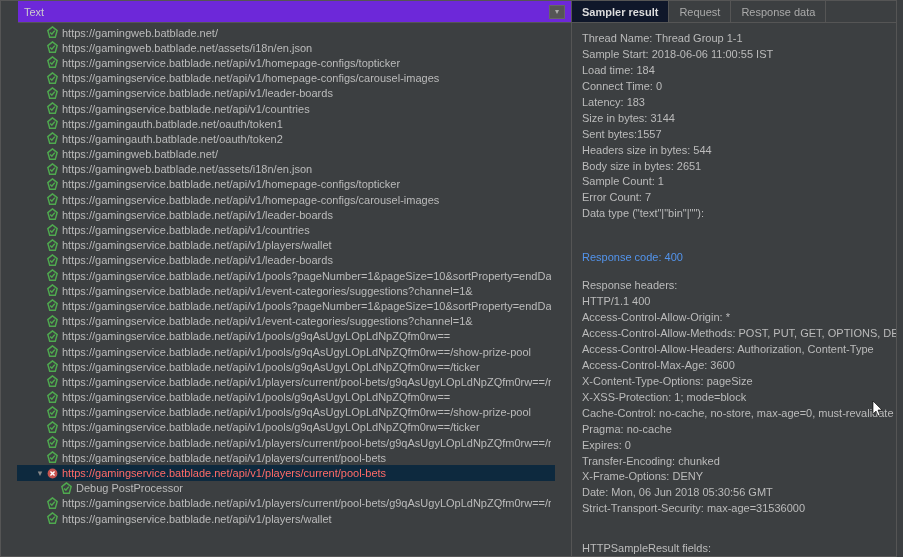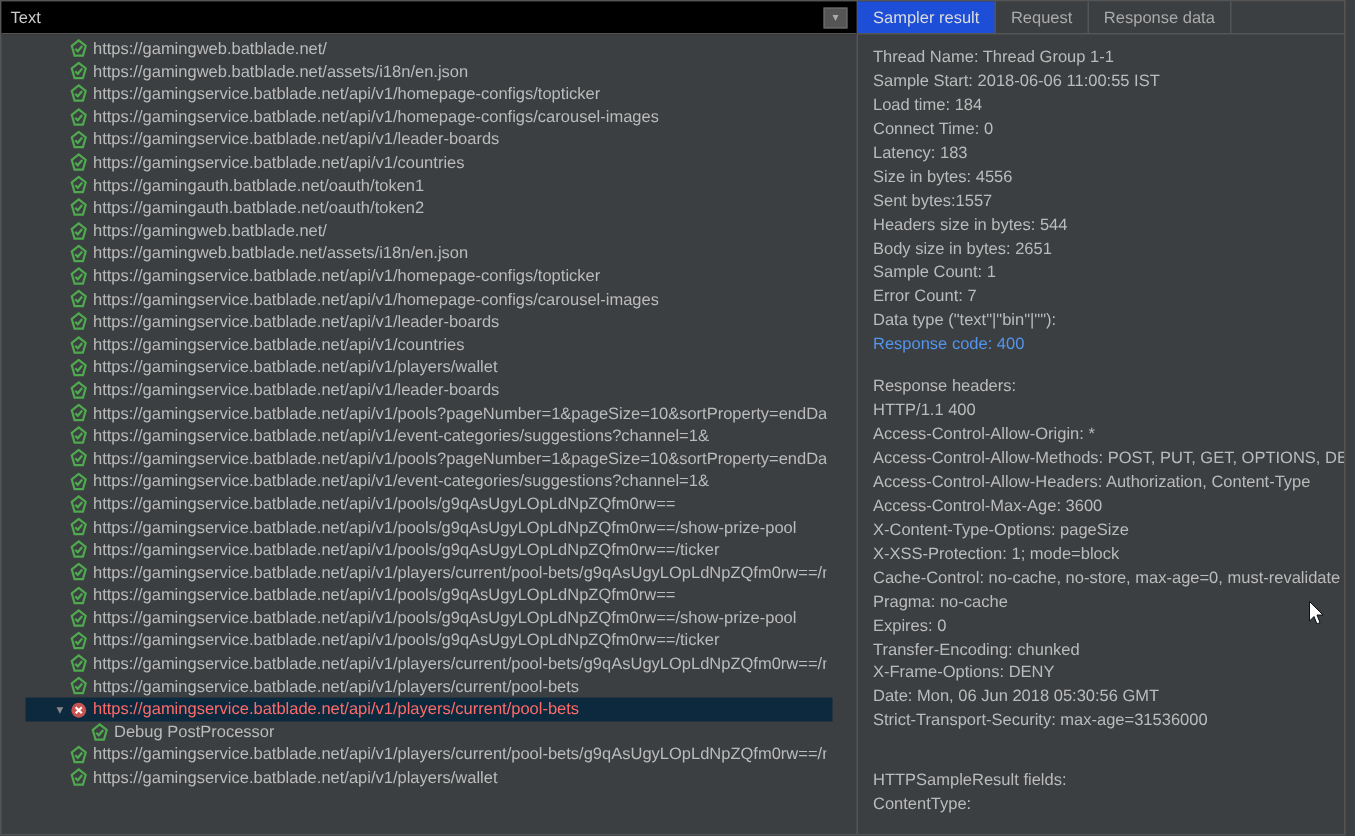--- a/index.html
+++ b/index.html
@@ -1,37 +1,37 @@
 <!DOCTYPE html>
 <html><head>
 <meta charset="utf-8">
 <style>
 * { margin:0; padding:0; box-sizing:border-box; }
 body { font-family: "Segoe UI", Tahoma, sans-serif; font-size:11px; background:#3c3f41; color:#bbbbbb; width:903px; height:557px; overflow:hidden; }
 .container { display:flex; height:100%; }
 .left-panel { width:572px; border:1px solid #555; display:flex; flex-direction:column; }
 .right-panel { width:325px; border:1px solid #555; border-left:none; display:flex; flex-direction:column; }
-.col-header { background:#000000; border-bottom:1px solid #555; padding:3px 6px; display:flex; align-items:center; height:22px; }
+.col-header { background:#6d28d9; border-bottom:1px solid #555; padding:3px 6px; display:flex; align-items:center; height:22px;margin-left:17px; }
 .col-header .label { flex:1; color:#ccc; }
 .dropdown-btn { width:16px; height:14px; background:#555; border:1px solid #666; display:flex; align-items:center; justify-content:center; color:#aaa; font-size:8px; cursor:pointer; }
 .tree-body { flex:1; overflow:auto; padding:2px 16px; }
 .tree-row { display:flex; align-items:center; height:15.2px; padding:0 4px; cursor:pointer; white-space:nowrap; }
 .tree-row.selected { background:#0d293e; }
 .tree-row.selected .url-text { color:#ff6b68; }
 .indent { display:inline-block; width:14px; flex-shrink:0; }
 .collapse-icon { width:10px; display:inline-flex; align-items:center; justify-content:center; color:#888; font-size:9px; flex-shrink:0; }
 .status-icon { width:14px; height:14px; display:inline-flex; align-items:center; justify-content:center; margin-right:3px; flex-shrink:0; }
 .status-icon svg { width:13px; height:13px; }
 .url-text { color:#bbbbbb; overflow:hidden; text-overflow:clip; }
 .tab-bar { background:#3c3f41; border-bottom:1px solid #555; display:flex; height:22px; align-items:stretch; }
 .tab { padding:3px 10px; color:#aaa; border-right:1px solid #555; cursor:pointer; display:flex; align-items:center; }
-.tab.active { background:#1d4ed8; color:#ddd; }
+.tab.active { background:#0f172a; color:#ddd;font-weight:bold; }
 .detail-body { padding:8px 10px; line-height:1.45; overflow:auto; flex:1; }
 .detail-line { color:#bbb; white-space:nowrap; }
-.detail-line.blue { color:#5394ec; }
+.detail-line.blue { color:#5394ec;margin-top:28px; }
 .gap { height:12px; }
 .cursor-ptr { position:absolute; left:872px; top:400px; color:#fff; font-size:14px; pointer-events:none; }
 </style>
 </head>
 <body>
 
 <div class="container">
   <div class="left-panel">
     <div class="col-header">
       <span class="label">Text</span>
@@ -409,21 +409,21 @@
       <div class="tab active">Sampler result</div>
       <div class="tab">Request</div>
       <div class="tab">Response data</div>
     </div>
     <div class="detail-body" id="detail-body">
         <div class="detail-line">Thread Name: Thread Group 1-1</div>
         <div class="detail-line">Sample Start: 2018-06-06 11:00:55 IST</div>
         <div class="detail-line">Load time: 184</div>
         <div class="detail-line">Connect Time: 0</div>
         <div class="detail-line">Latency: 183</div>
-        <div class="detail-line">Size in bytes: 4556</div>
+        <div class="detail-line">Size in bytes: 3144</div>
         <div class="detail-line">Sent bytes:1557</div>
         <div class="detail-line">Headers size in bytes: 544</div>
         <div class="detail-line">Body size in bytes: 2651</div>
         <div class="detail-line">Sample Count: 1</div>
         <div class="detail-line">Error Count: 7</div>
         <div class="detail-line">Data type ("text"|"bin"|""):</div>
         <div class="detail-line blue">Response code: 400</div>
         <div class="gap"></div>
         <div class="detail-line">Response headers:</div>
         <div class="detail-line">HTTP/1.1 400</div>

